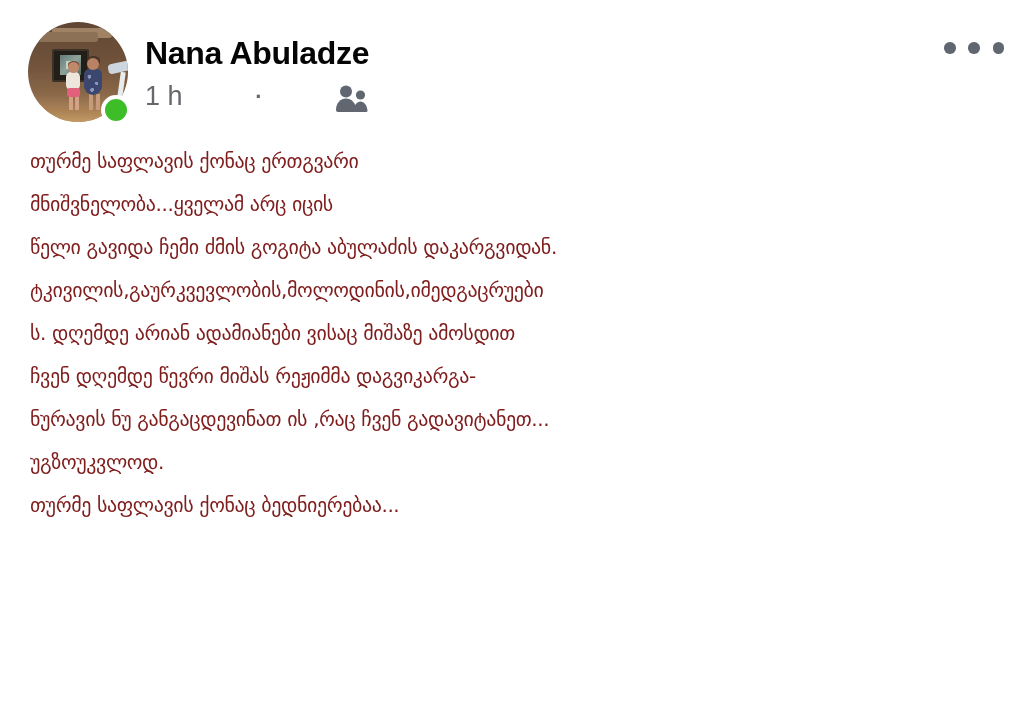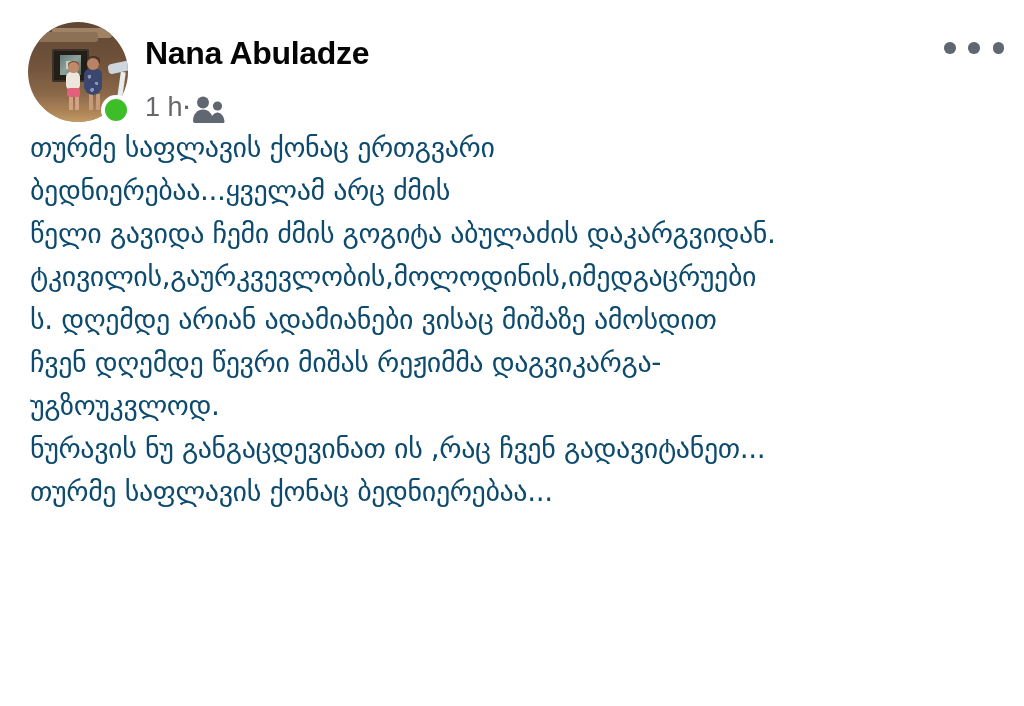--- a/index.html
+++ b/index.html
@@ -49,36 +49,36 @@
   .online-dot {
     position: absolute; right: -3px; bottom: -3px; width: 30px; height: 30px;
     border-radius: 50%; border: 4px solid #ffffff; box-sizing: border-box;
   }
 
   .header-text { position: absolute; left: 145px; top: 34px; }
   .author {
     font-size: 32px; font-weight: 700; color: #050505; letter-spacing: -0.3px;
     cursor: pointer; line-height: 38px;
   }
-  .meta { display: flex; align-items: center; gap: 1px; margin-top: 20px; color: #65676b; font-size: 27px; }
+  .meta { display: flex; align-items: center; gap: 9px; margin-top: 9px; color: #65676b; font-size: 27px; justify-content: space-between; }
   .meta .time { cursor: pointer; }
   .meta .sep { font-weight: 700; font-size: 22px; line-height: 27px; }
   .friends-svg { display: block; margin-top: 3px; }
 
   .menu-btn {
     position: absolute; left: 944px; top: 30px; width: 60px; height: 36px;
     display: flex; align-items: center; justify-content: space-between; cursor: pointer;
   }
   .menu-btn i { width: 11.5px; height: 11.5px; border-radius: 50%; background: #606770; }
 
   
   .content {
-    position: absolute; left: 30px; top: 126px; width: 968px;
+    position: absolute; left: 30px; top: 140px; width: 968px;
     font-family: "DejaVu Sans", sans-serif;
-    font-size: 28px; line-height: 43px; color: #0c4a6e; letter-spacing: -0.4px;
+    font-size: 20px; line-height: 43px; color: #7f1d1d; letter-spacing: -0.4px;
   }
   .line { white-space: nowrap; }
 </style>
 </head>
 <body>
 
 <div class="post">
 
   <div class="header">
 
@@ -124,23 +124,23 @@
       <i></i>
       <i></i>
       <i></i>
     </div>
 
   </div>
 
   <div class="content">
 
   <div class="line">თურმე საფლავის ქონაც ერთგვარი</div>
-      <div class="line">ბედნიერებაა...ყველამ არც ძმის</div>
+      <div class="line">მნიშვნელობა...ყველამ არც იცის</div>
       <div class="line">წელი გავიდა ჩემი ძმის გოგიტა აბულაძის დაკარგვიდან.</div>
       <div class="line">ტკივილის,გაურკვევლობის,მოლოდინის,იმედგაცრუები</div>
       <div class="line">ს. დღემდე არიან ადამიანები ვისაც მიშაზე ამოსდით</div>
       <div class="line">ჩვენ დღემდე წევრი მიშას რეჟიმმა დაგვიკარგა-</div>
+      <div class="line">ნურავის ნუ განგაცდევინათ ის ,რაც ჩვენ გადავიტანეთ...</div>
       <div class="line">უგზოუკვლოდ.</div>
-      <div class="line">ნურავის ნუ განგაცდევინათ ის ,რაც ჩვენ გადავიტანეთ...</div>
       <div class="line">თურმე საფლავის ქონაც ბედნიერებაა...</div>
     </div>
 
 </div>
 
 </body></html>

